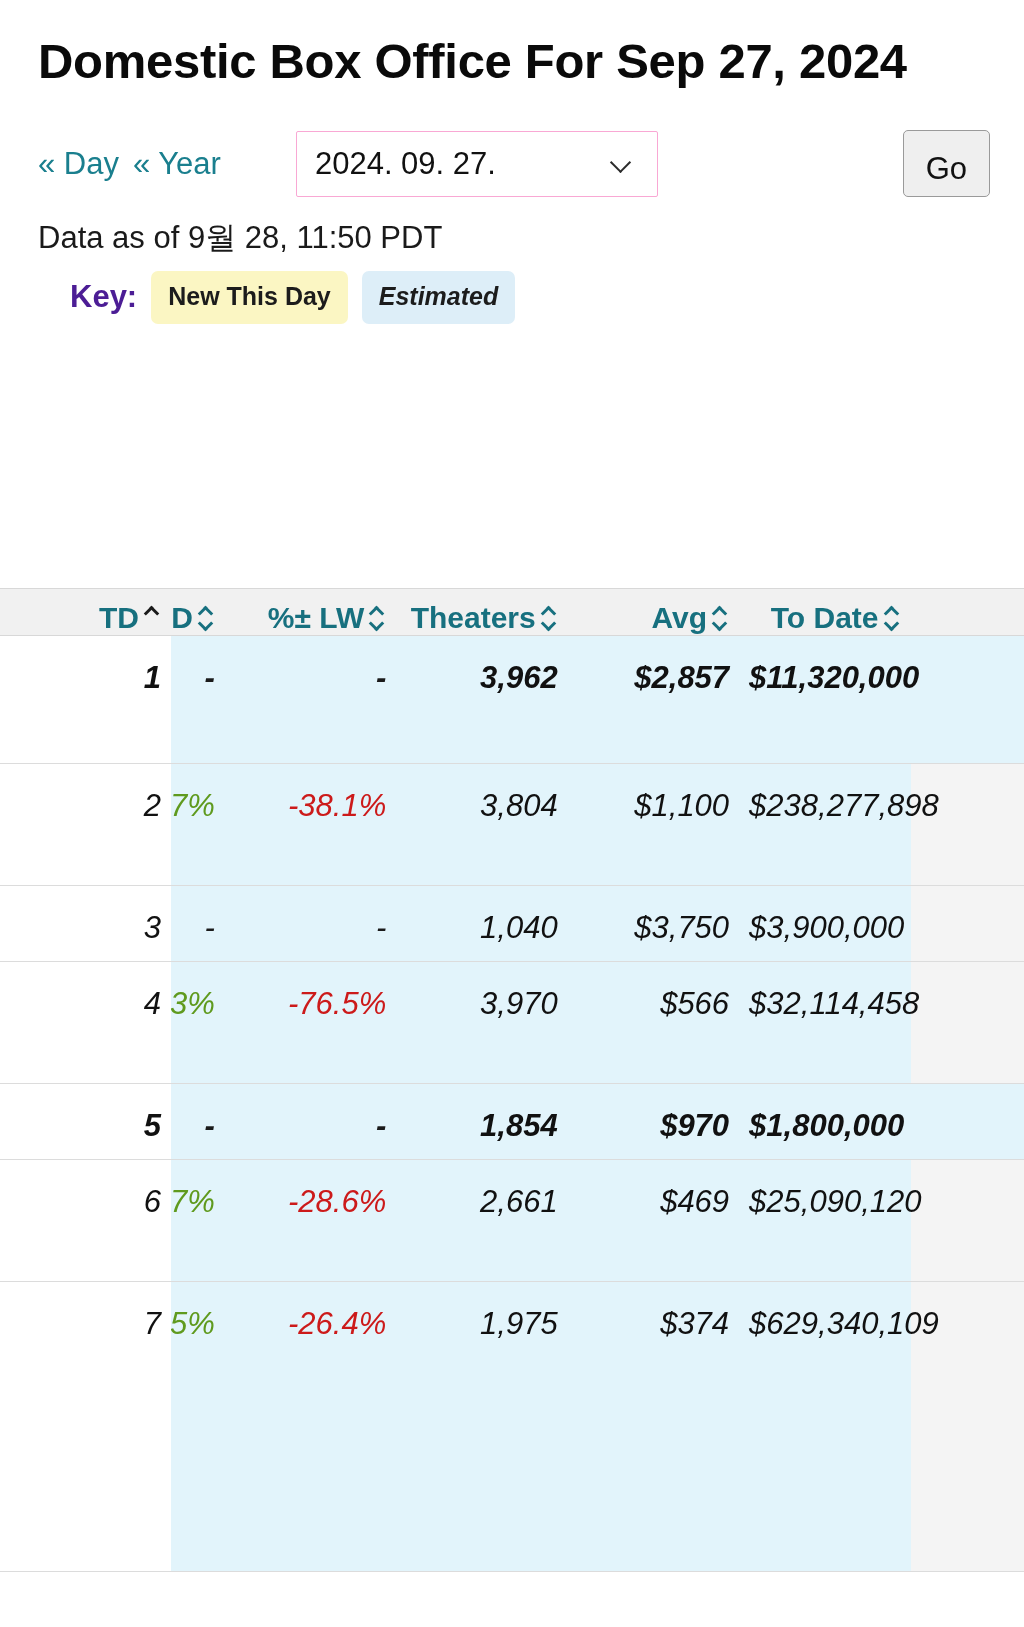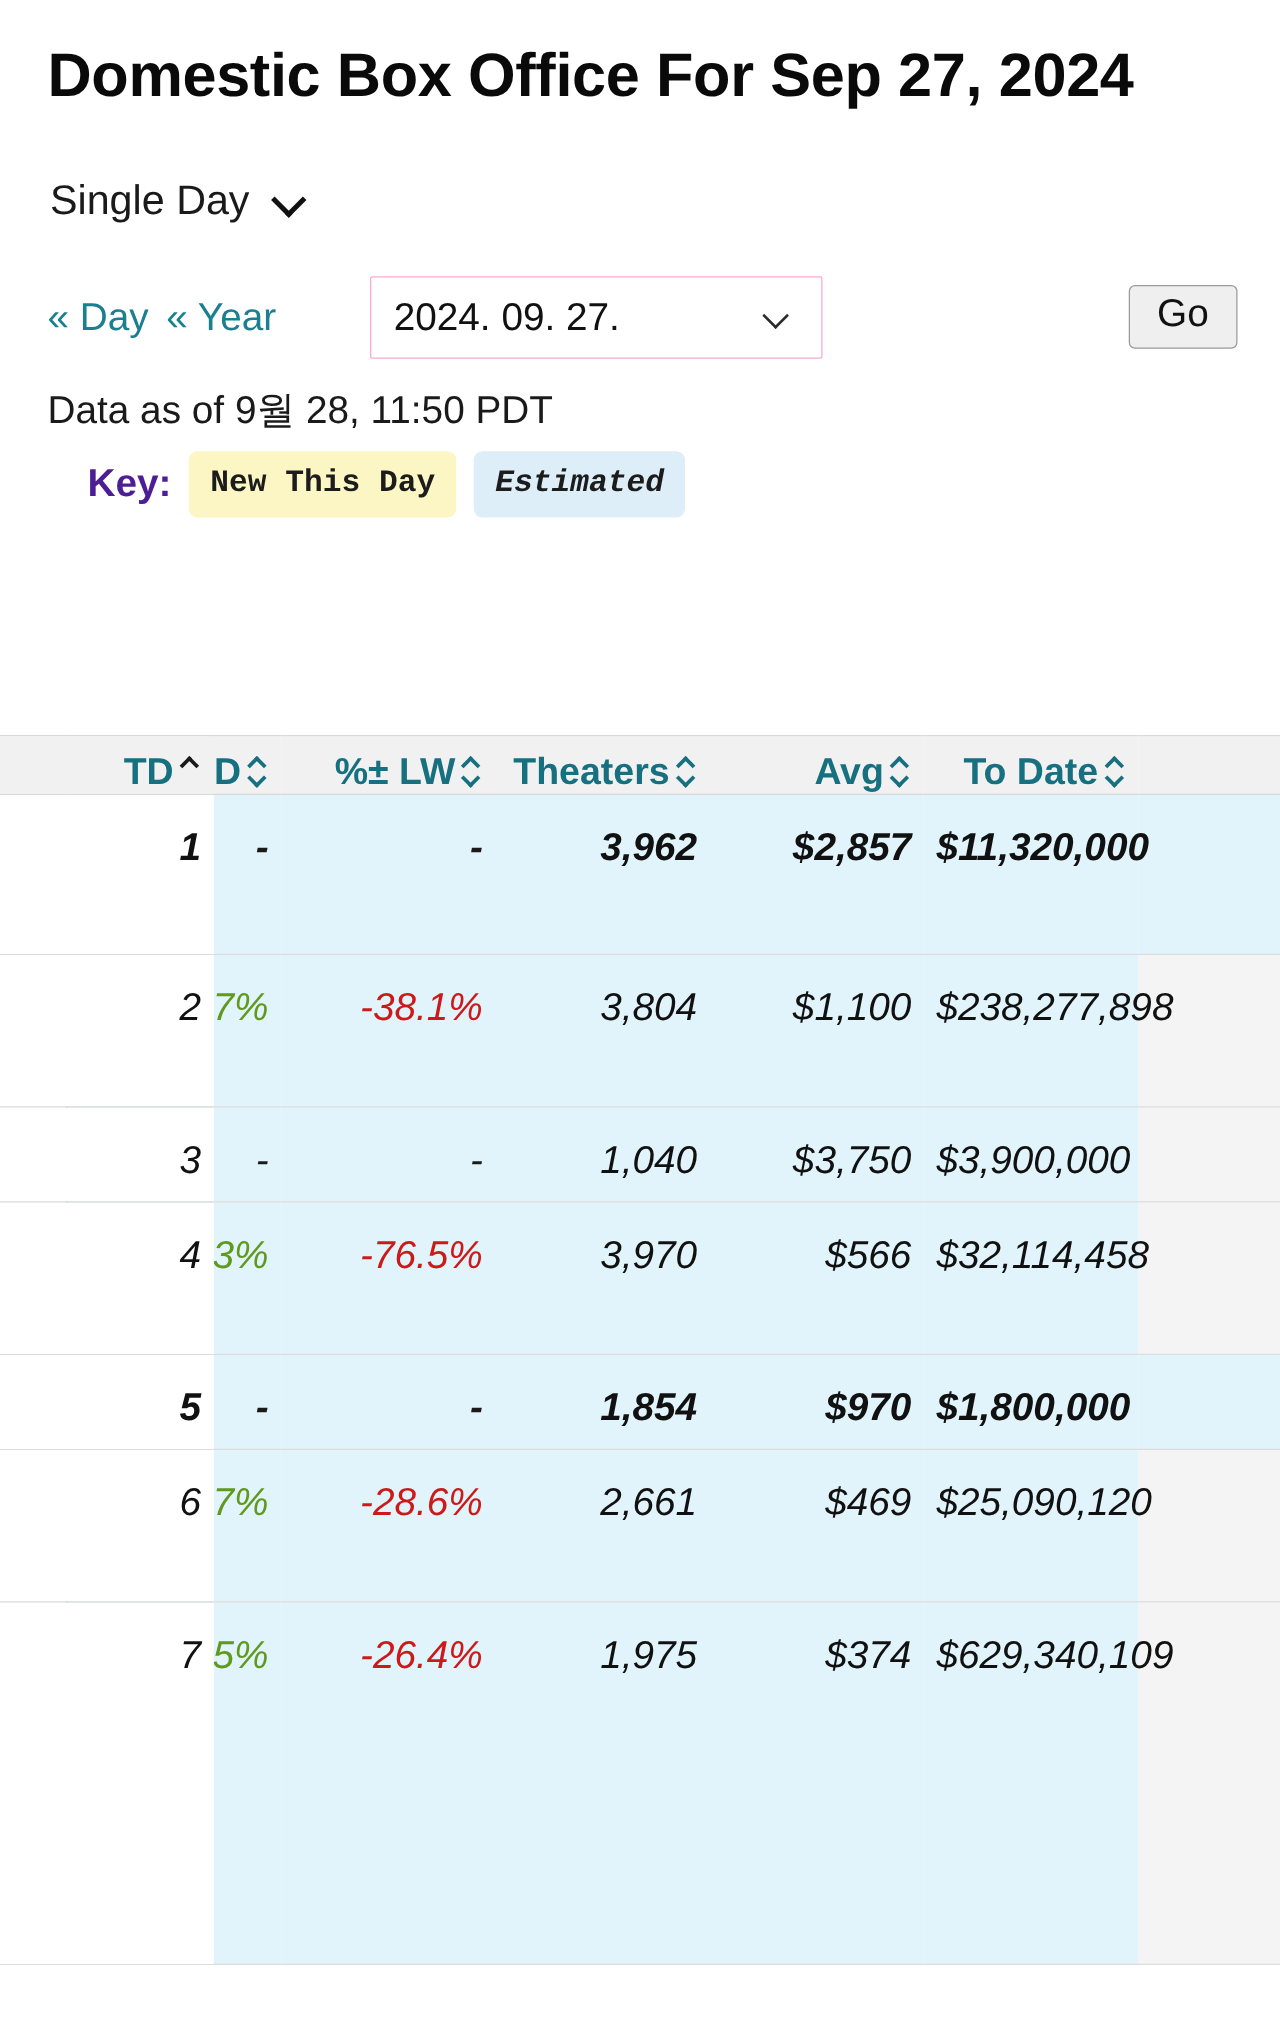--- a/index.html
+++ b/index.html
@@ -101,21 +101,21 @@
     transform: rotate(45deg);
   }
   .go-button {
     margin-left: auto;
     font-size: 31px;
     font-family: "Liberation Sans", sans-serif;
     color: #111;
     background: #efefef;
     border: 1px solid #9a9a9a;
     border-radius: 5px;
-    padding: 4px 22px 9px 22px;
+    padding: 20px 22px 9px 22px;
     cursor: pointer;
   }
 
   
   .data-asof {
     margin: 20px 0 0 38px;
     font-size: 31px;
     color: #1a1a1a;
   }
 
@@ -131,21 +131,20 @@
     font-weight: 700;
     color: #4c1d95;
     margin-left: 32px;
   }
   .key-badge {
     font-size: 25px;
     font-weight: 700;
     padding: 11px 17px 13px 17px;
     border-radius: 7px;
     white-space: nowrap;
-    font-family: Liberation Mono, monospace;
   }
   .key-badge.new-this-day { background: #fbf6c3; color: #1c1c1c; }
   .key-badge.estimated { background: #ddeef8; color: #1c1c1c; font-style: italic; }
 
   
   .table-scroll {
     position: absolute;
     left: 0;
     top: 588px;
     width: 1024px;
@@ -243,24 +242,20 @@
   tr.r6 td { height: 122px; }
   tr.r7 td { height: 290px; }
 </style>
 </head>
 <body>
 
 <div class="page">
 
   <h1 class="page-title">Domestic Box Office For Sep 27, 2024</h1>
 
-  <div class="view-select-row">
-    <span class="view-select-label">Single Day</span>
-    <span class="chev-down"></span>
-  </div>
 
   <div class="nav-row">
     <div class="nav-links">
       <a href="#" class="nav-link">« Day</a>
       <a href="#" class="nav-link">« Year</a>
     </div>
 
     <div class="date-select-wrap">
       <select class="date-select">
         <option>2024. 09. 27.</option>

